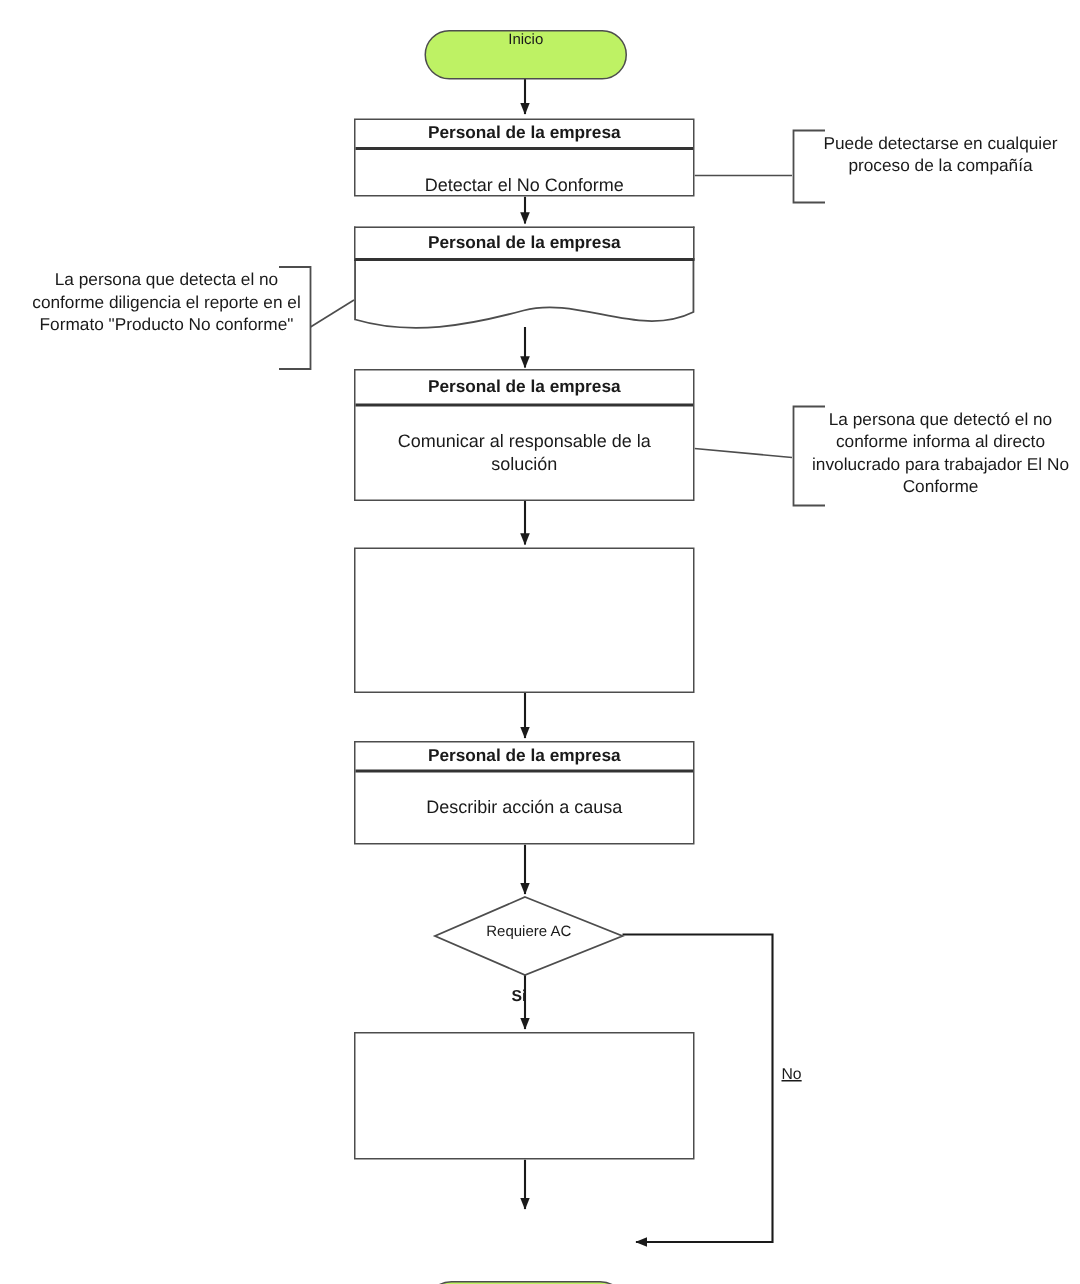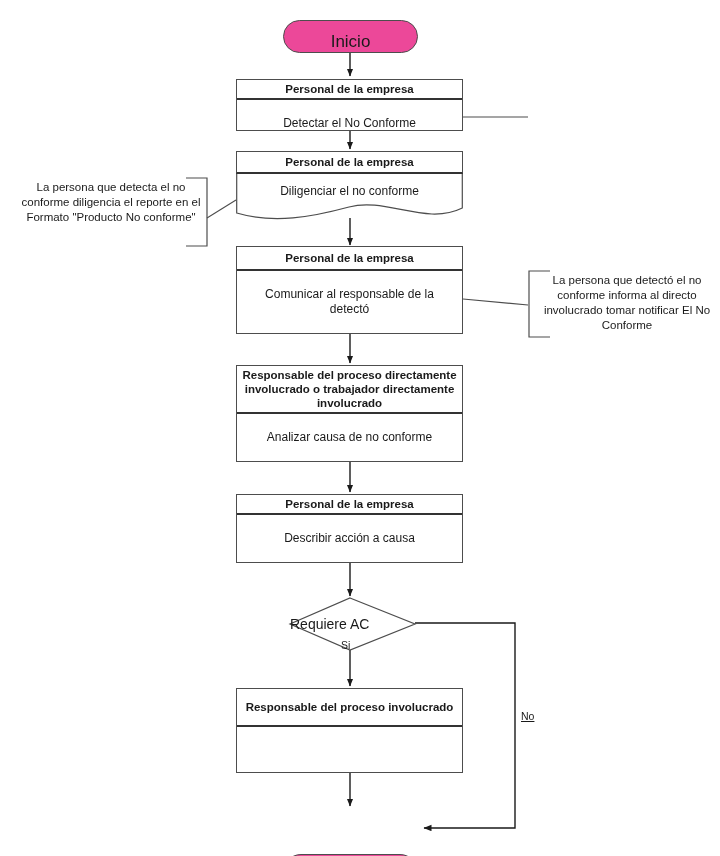--- a/index.html
+++ b/index.html
@@ -51,25 +51,25 @@
     display: flex;
     align-items: center;
     justify-content: center;
     line-height: 1.25;
     padding: 16px 8px;
   }
 
   .terminator {
     border: 1.4px solid #4d4d4d;
     border-radius: 999px;
-    background: #ec4899;
-    display: flex;
-    align-items: flex-end;
-    justify-content: center;
-    font-size: 17px;
+    background: #bef264;
+    display: flex;
+    align-items: flex-start;
+    justify-content: center;
+    font-size: 10px;
   }
 
   
   .doc-wrap { position: absolute; }
   .doc-head {
     position: absolute;
     left: 0; top: 0;
     border: 1px solid #4d4d4d;
     border-bottom: 2px solid #333333;
     background: #ffffff;
@@ -87,21 +87,22 @@
     text-align: center;
     font-size: 12px;
     z-index: 2;
     width: 100%;
   }
   .doc-svg { position: absolute; left: 0; top: 0; overflow: visible; }
 
   
   .diamond-label {
     position: absolute;
-    font-size: 14px;
+    text-align: center;
+    font-size: 10px;
     z-index: 2;
   }
 
   
   .edge-label {
     position: absolute;
     font-size: 10.5px;
     color: #1a1a1a;
     white-space: nowrap;
   }
@@ -163,59 +164,61 @@
   <div class="node proc-box" style="left:236px; top:79px; width:227px; height:52px;">
     <div class="proc-head" style="height:23px;">Personal de la empresa</div>
     <div class="proc-body">Detectar el No Conforme</div>
   </div>
 
   <div class="doc-wrap" style="left:236px; top:151px; width:227px; height:72px;">
     <svg class="doc-svg" width="227" height="72" viewBox="0 0 227 72">
       <path d="M0.7,0.7 L226.3,0.7 L226.3,57 C190,75 150,46 113,56 C76,66 38,73 0.7,62 Z" fill="#ffffff" stroke="#4d4d4d" stroke-width="1.2"></path>
     </svg>
     <div class="doc-head" style="width:227px; height:23px;">Personal de la empresa</div>
-    <div class="doc-body-text" style="top:33px;">Diligenciar el no conforme</div>
   </div>
 
   <div class="node proc-box" style="left:236px; top:246px; width:227px; height:88px;">
     <div class="proc-head" style="height:25px;">Personal de la empresa</div>
-    <div class="proc-body">Comunicar al responsable de la detectó</div>
+    <div class="proc-body">Comunicar al responsable de la solución</div>
   </div>
 
   <div class="node proc-box" style="left:236px; top:365px; width:227px; height:97px;">
-    <div class="proc-head" style="height:60px;">Responsable del proceso directamente involucrado o trabajador directamente involucrado</div>
-    <div class="proc-body">Analizar causa de no conforme</div>
   </div>
 
   <div class="node proc-box" style="left:236px; top:494px; width:227px; height:69px;">
     <div class="proc-head" style="height:25px;">Personal de la empresa</div>
     <div class="proc-body">Describir acción a causa</div>
   </div>
 
   <div class="diamond-label" style="left:290px; top:616px; width:125px;">Requiere AC</div>
 
-  <div class="edge-label" style="left:341px; top:639px;">Si</div>
+  <div class="edge-label" style="left:341px; top:658px;font-weight:bold;">Si</div>
   <div class="edge-label" style="left:521px; top:710px;text-decoration:underline;">No</div>
 
   <div class="node proc-box" style="left:236px; top:688px; width:227px; height:85px;">
-    <div class="proc-head" style="height:38px;">Responsable del proceso involucrado</div>
   </div>
 
   <div class="node terminator" style="left:283px; top:854px; width:135px; height:36px;">
     <span>Fin</span>
   </div>
 
+  <div class="note" style="left:528px; top:86px; width:190px; height:50px;">
+    <svg class="note-bracket" width="190" height="50" viewBox="0 0 190 50">
+      <path d="M22,1 L1,1 L1,49 L22,49" fill="none" stroke="#4d4d4d" stroke-width="1.2"></path>
+    </svg>
+    <div class="note-text" style="left:8px; top:3px; width:182px;">Puede detectarse en cualquier proceso de la compañía</div>
+  </div>
 
   <div class="note" style="left:18px; top:177px; width:190px; height:70px;">
     <svg class="note-bracket" width="190" height="70" viewBox="0 0 190 70">
       <path d="M168,1 L189,1 L189,69 L168,69" fill="none" stroke="#4d4d4d" stroke-width="1.2"></path>
     </svg>
     <div class="note-text" style="left:2px; top:3px; width:182px;">La persona que detecta el no conforme diligencia el reporte en el Formato "Producto No conforme"</div>
   </div>
 
   <div class="note" style="left:528px; top:270px; width:190px; height:68px;">
     <svg class="note-bracket" width="190" height="68" viewBox="0 0 190 68">
       <path d="M22,1 L1,1 L1,67 L22,67" fill="none" stroke="#4d4d4d" stroke-width="1.2"></path>
     </svg>
-    <div class="note-text" style="left:8px; top:3px; width:182px;">La persona que detectó el no conforme informa al directo involucrado tomar notificar El No Conforme</div>
+    <div class="note-text" style="left:8px; top:3px; width:182px;">La persona que detectó el no conforme informa al directo involucrado para trabajador El No Conforme</div>
   </div>
 
 </div>
 
 </body></html>

